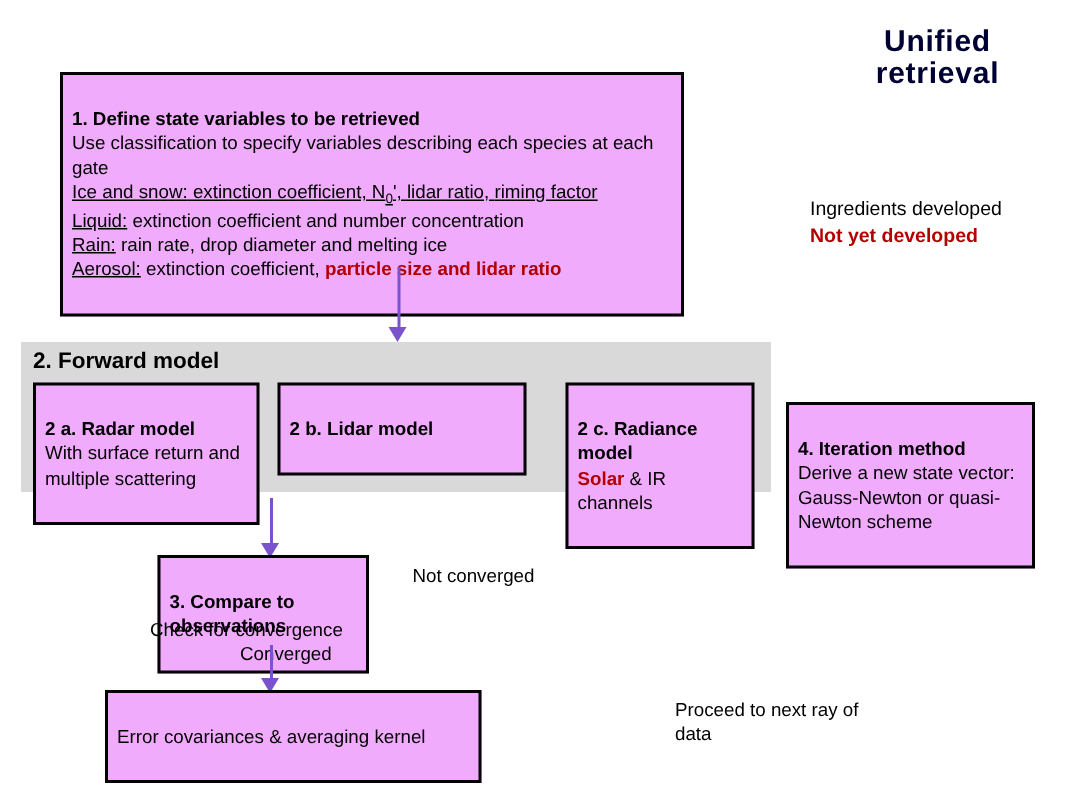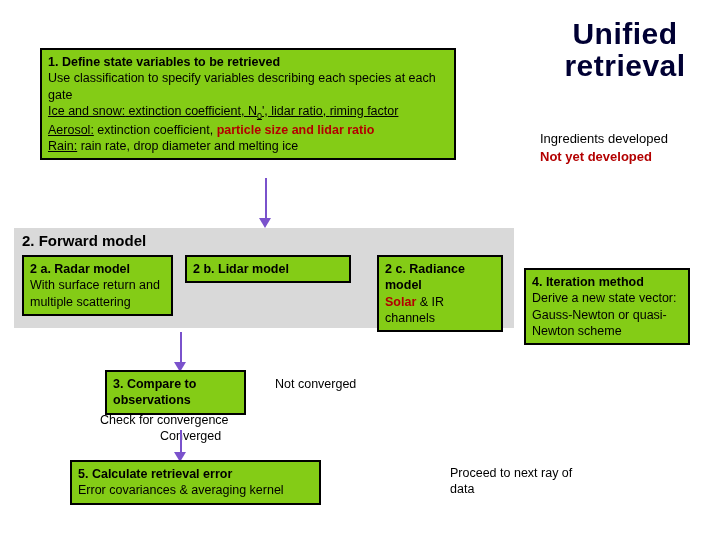--- a/index.html
+++ b/index.html
@@ -9,33 +9,33 @@
     background: #fff;
     font-family: Arial, Helvetica, sans-serif;
     font-size: 12.5px;
     color: #000;
     position: relative;
     overflow: hidden;
   }
   .box {
     position: absolute;
     border: 2px solid #000;
-    background: #84cc16;
-    padding: 4px 6px;
+    background: #f0abfc;
+    padding: 21px 6px;
     line-height: 1.3;
   }
   .shaded {
     background: #d9d9d9;
     border: none;
   }
   .title {
     position: absolute;
     font-family: "Arial Black", Arial, sans-serif;
     font-weight: 900;
-    font-size: 30px;
+    font-size: 20px;
     color: #000033;
     text-align: center;
     line-height: 1.05;
     letter-spacing: 0.5px;
   }
   .status {
     position: absolute;
     font-size: 13px;
     text-align: left;
     line-height: 1.4;
@@ -92,24 +92,27 @@
   <div class="notyet">Not yet developed</div>
 </div>
 
 <div class="box" style="left:40px; top:48px; width:400px;">
   <div class="step-title">1. Define state variables to be retrieved</div>
   <div>Use classification to specify variables describing each species at each gate</div>
   <div>
     <span class="under">Ice and snow:</span><span class="under"> extinction coefficient, N</span><span class="under sub">0</span><span class="under">', lidar ratio, </span><span class="under">riming factor</span>
   </div>
   <div>
-    <span class="under">Aerosol:</span><span> extinction coefficient, </span><span class="rednb">particle size and lidar ratio</span>
+    <span class="under">Liquid:</span><span> extinction coefficient and number concentration</span>
   </div>
   <div>
     <span class="under">Rain:</span><span> rain rate, drop diameter </span><span>and melting ice</span>
+  </div>
+  <div>
+    <span class="under">Aerosol:</span><span> extinction coefficient, </span><span class="rednb">particle size and lidar ratio</span>
   </div>
 </div>
 
 <div class="vline" style="left:265px; top:178px; height:40px;"></div>
 <div class="arrow-down" style="left:260px; top:218px;"></div>
 
 <div class="hdr2" style="left:22px; top:232px;">2. Forward model</div>
 <div class="shaded" style="position:absolute; left:14px; top:228px; width:500px; height:100px; z-index:-1;"></div>
 
 <div class="box" style="left:22px; top:255px; width:135px;">
@@ -138,17 +141,16 @@
 
 <div class="box" style="left:524px; top:268px; width:150px;">
   <div class="step-title">4. Iteration method</div>
   <div>Derive a new state vector: Gauss-Newton or quasi-Newton scheme</div>
 </div>
 
 <div class="vline" style="left:180px; top:430px; height:22px;"></div>
 <div class="arrow-down" style="left:175px; top:452px;"></div>
 
 <div class="box" style="left:70px; top:460px; width:235px;">
-  <div class="step-title">5. Calculate retrieval error</div>
   <div>Error covariances &amp; averaging kernel</div>
 </div>
 
 <div class="plain" style="left:450px; top:465px; width:150px;">Proceed to next ray of data</div>
 
 </body></html>

